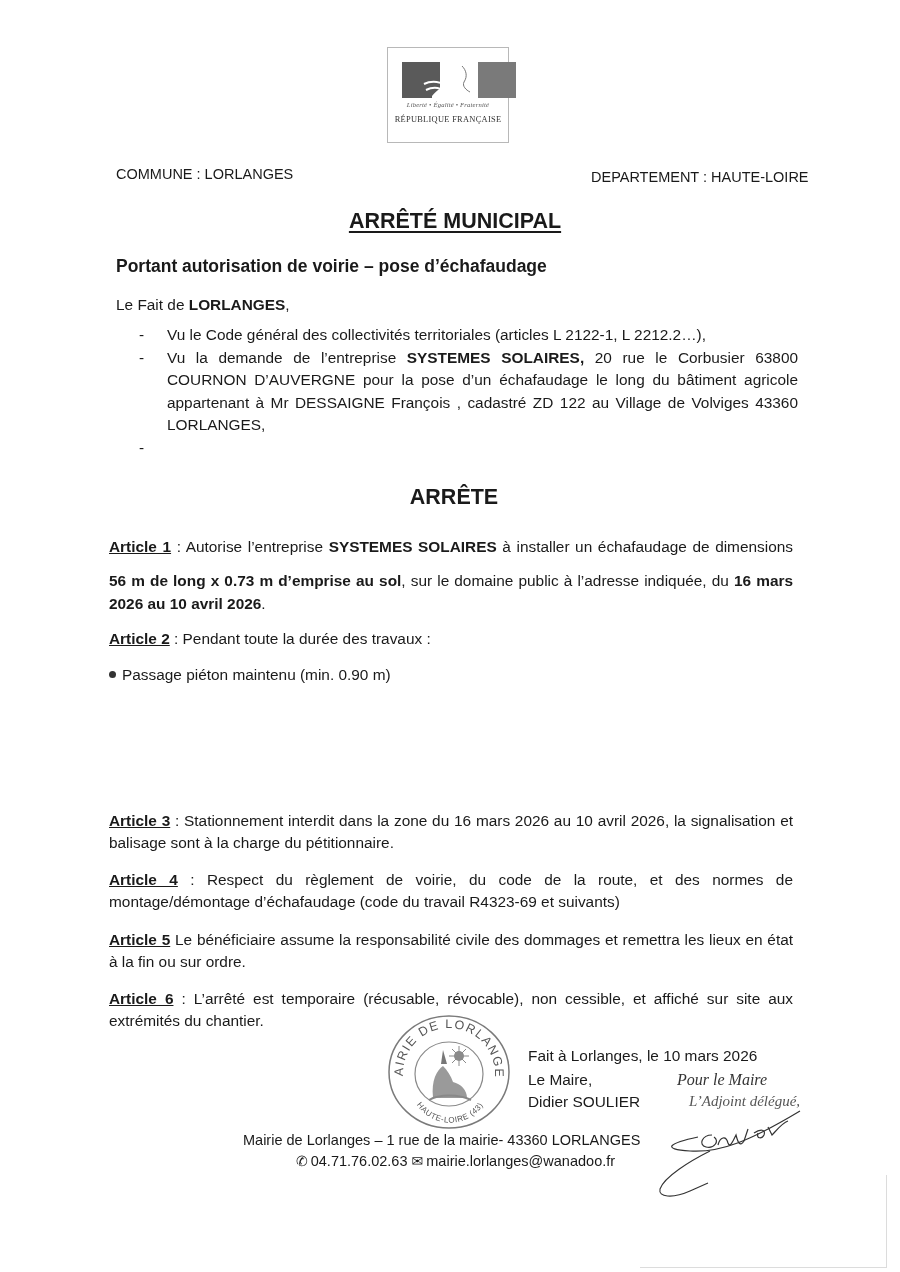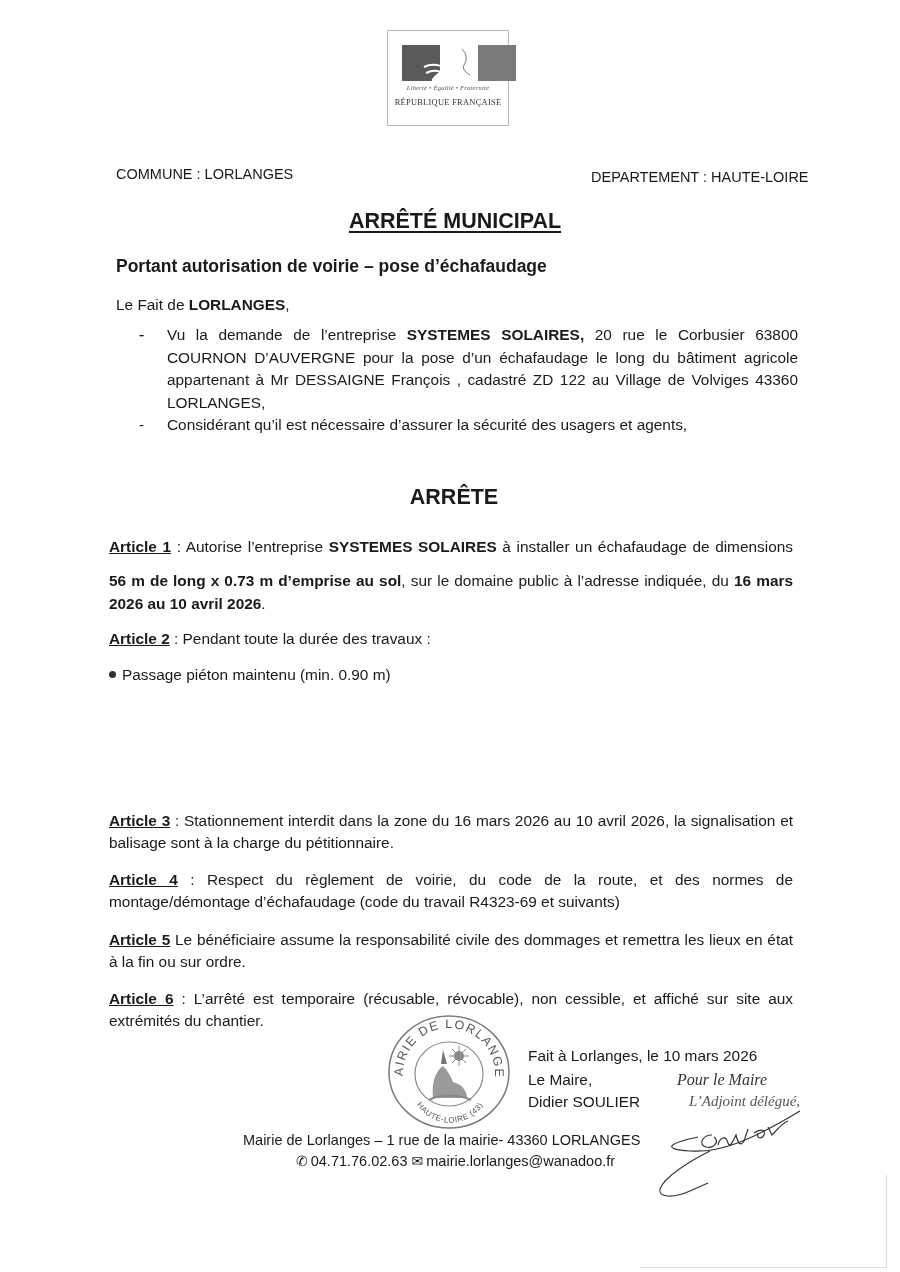--- a/index.html
+++ b/index.html
@@ -2,21 +2,21 @@
 <html><head>
 <meta charset="utf-8">
 <style>
   * { box-sizing: border-box; margin: 0; padding: 0; }
   html, body { width: 900px; height: 1272px; background: #ffffff; overflow: hidden; }
   body { position: relative; font-family: "Liberation Sans", sans-serif; color: #1a1a1a; font-size: 15.4px; }
   .page-edge-right { position: absolute; left: 886px; top: 1175px; width: 1px; height: 93px; background: #dcdcdc; }
   .page-edge-bottom { position: absolute; left: 640px; top: 1267px; width: 247px; height: 1px; background: #dcdcdc; }
 
   
-  .logo { position: absolute; left: 387px; top: 30px; width: 122px; height: 96px; border: 1px solid #b8b8b8; background: #fff; }
+  .logo { position: absolute; left: 387px; top: 47px; width: 122px; height: 96px; border: 1px solid #b8b8b8; background: #fff; }
   .logo .flagbar { position: absolute; left: 14px; top: 14px; width: 114px; height: 36px; background: #6e6e6e; }
   .logo .flagbar svg { position: absolute; left: 0; top: 0; }
   .logo .motto { position: absolute; left: 0; width: 100%; top: 53px; text-align: center; font-family: "Liberation Serif", serif; font-style: italic; font-size: 6.6px; color: #555; letter-spacing: 0.2px; }
   .logo .rf { position: absolute; left: 0; width: 100%; top: 67px; text-align: center; font-family: "Liberation Serif", serif; font-size: 8.4px; color: #333; letter-spacing: 0.3px; }
 
   .abs { position: absolute; white-space: nowrap; }
   .commune { left: 116px; top: 166px; font-size: 14.5px; }
   .departement { left: 591px; top: 169px; font-size: 14.5px; }
 
   .title-main { left: 0; width: 910px; text-align: center; top: 209px; font-size: 21.5px; font-weight: bold; text-decoration: underline; text-underline-offset: 3px; }
@@ -84,28 +84,28 @@
 <div class="abs departement">DEPARTEMENT : HAUTE-LOIRE</div>
 
 <div class="abs title-main">ARRÊTÉ MUNICIPAL</div>
 <div class="abs subtitle">Portant autorisation de voirie – pose d’échafaudage</div>
 
 <div class="abs maire-line"><span>Le Fait de </span><b>LORLANGES</b><span>,</span></div>
 
 <ul class="considerants">
   <li>
     <span class="dash">-</span>
+    <span>Vu le Code général des collectivités territoriales (articles L 2122-1, L 2212.2…),</span>
   </li>
   <li>
     <span class="dash">-</span>
     <span>Vu la demande de l’entreprise </span><b>SYSTEMES SOLAIRES,</b><span> 20 rue le Corbusier 63800 COURNON D’AUVERGNE pour la pose d’un échafaudage le long du bâtiment agricole appartenant à Mr DESSAIGNE François , cadastré ZD 122 au Village de Volviges 43360 LORLANGES,</span>
   </li>
   <li>
     <span class="dash">-</span>
-    <span>Considérant qu’il est nécessaire d’assurer la sécurité des usagers et agents,</span>
   </li>
 </ul>
 
 <div class="abs arrete">ARRÊTE</div>
 
 <div class="para art1 justify-line">
   <span class="art">Article 1</span><span> : </span><span>Autorise l’entreprise </span><b>SYSTEMES SOLAIRES</b><span> à installer un échafaudage de dimensions</span>
 </div>
 <div class="para art1-cont">
   <b>56 m de long x 0.73 m d’emprise au sol</b><span>, sur le domaine public à l’adresse indiquée, du </span><b>16 mars 2026 au 10 avril 2026</b><span>.</span>

